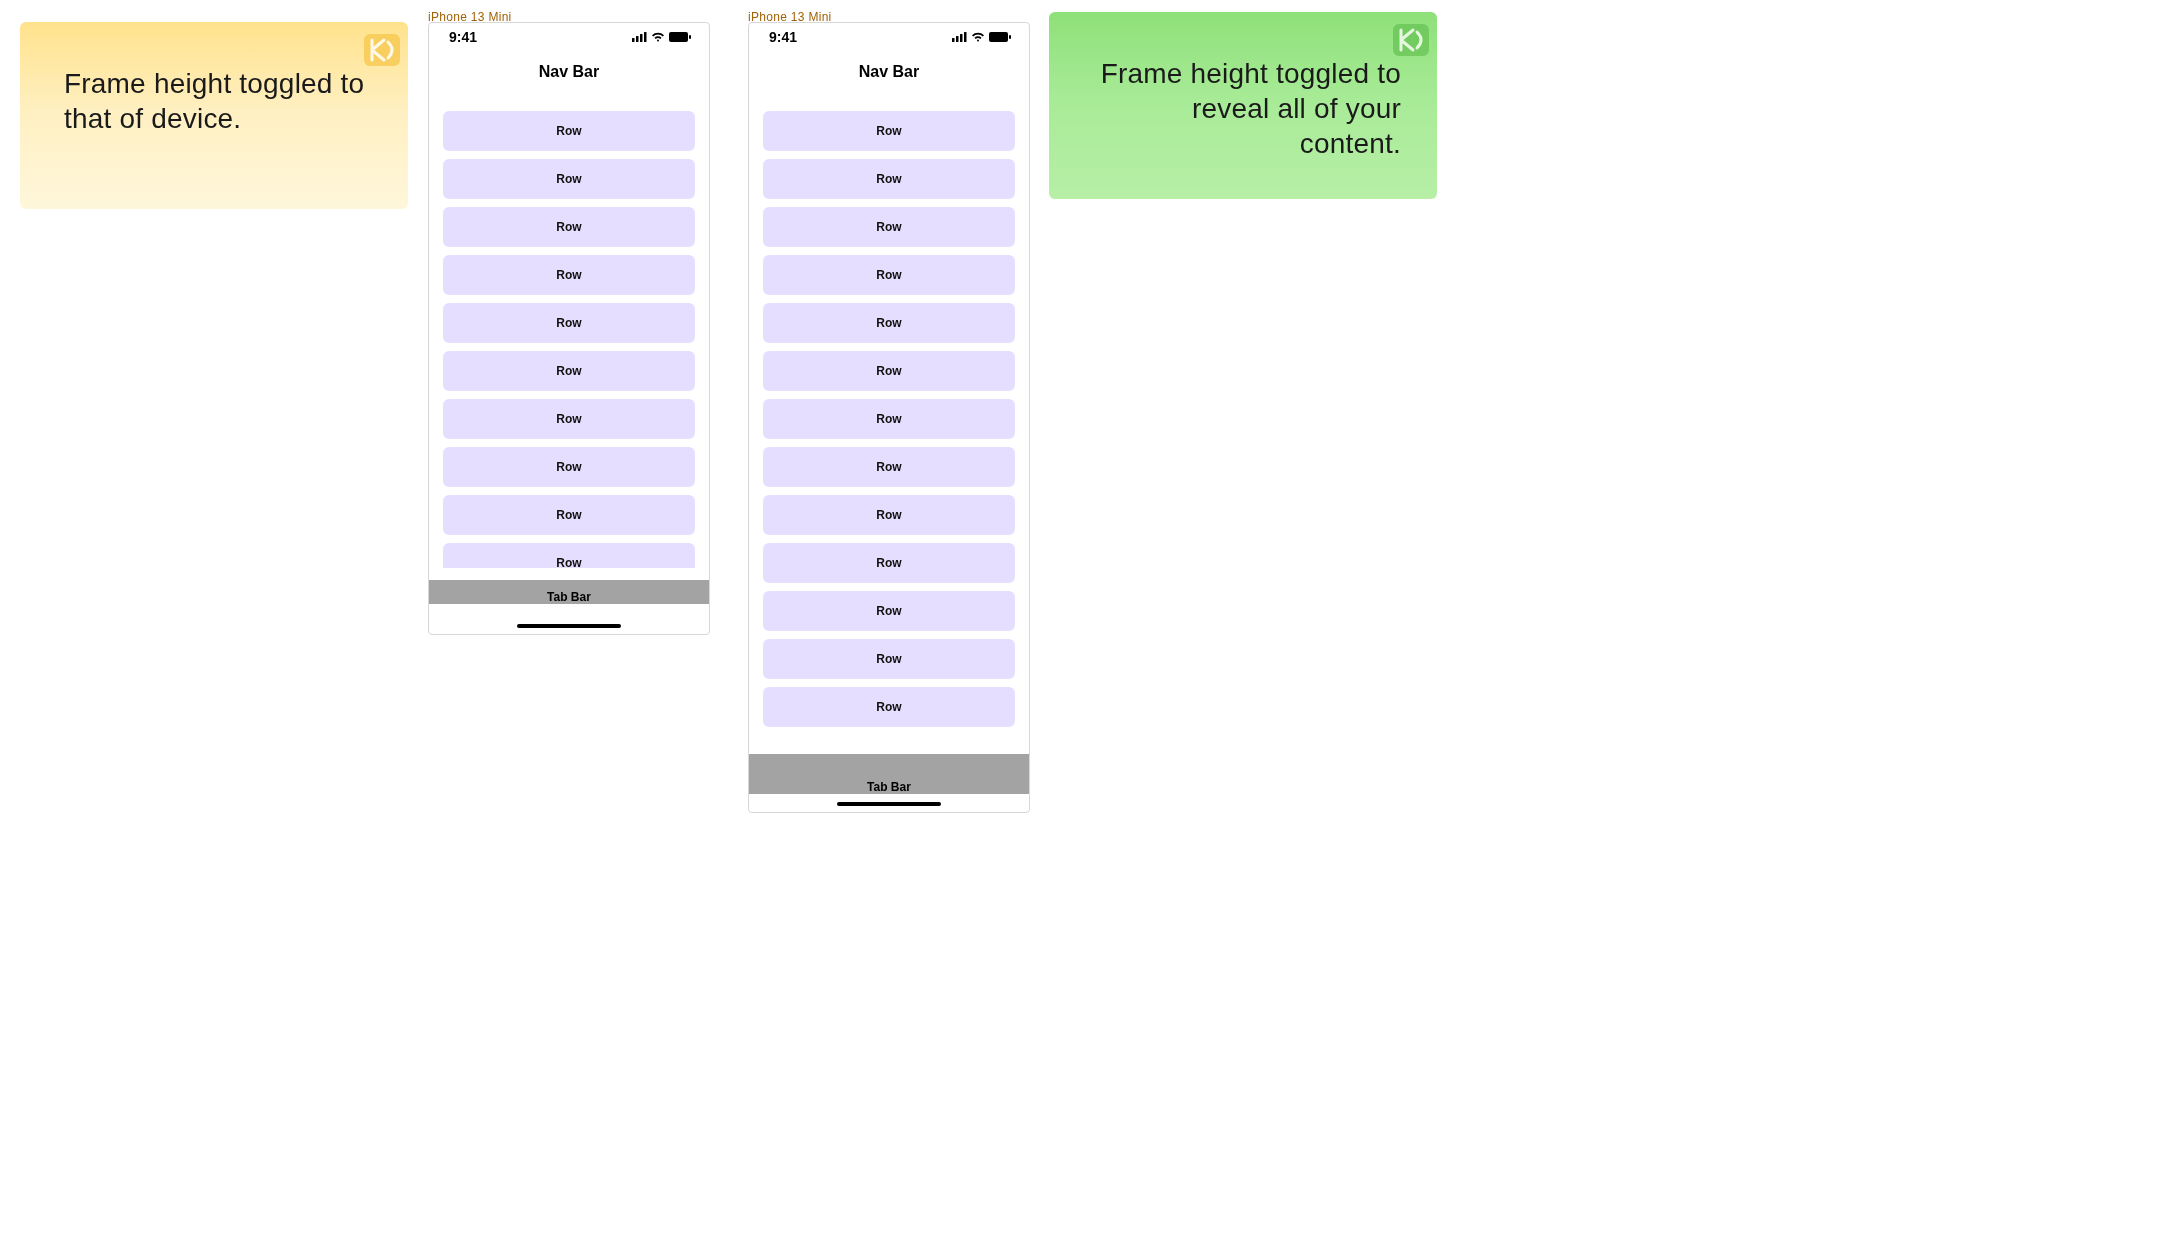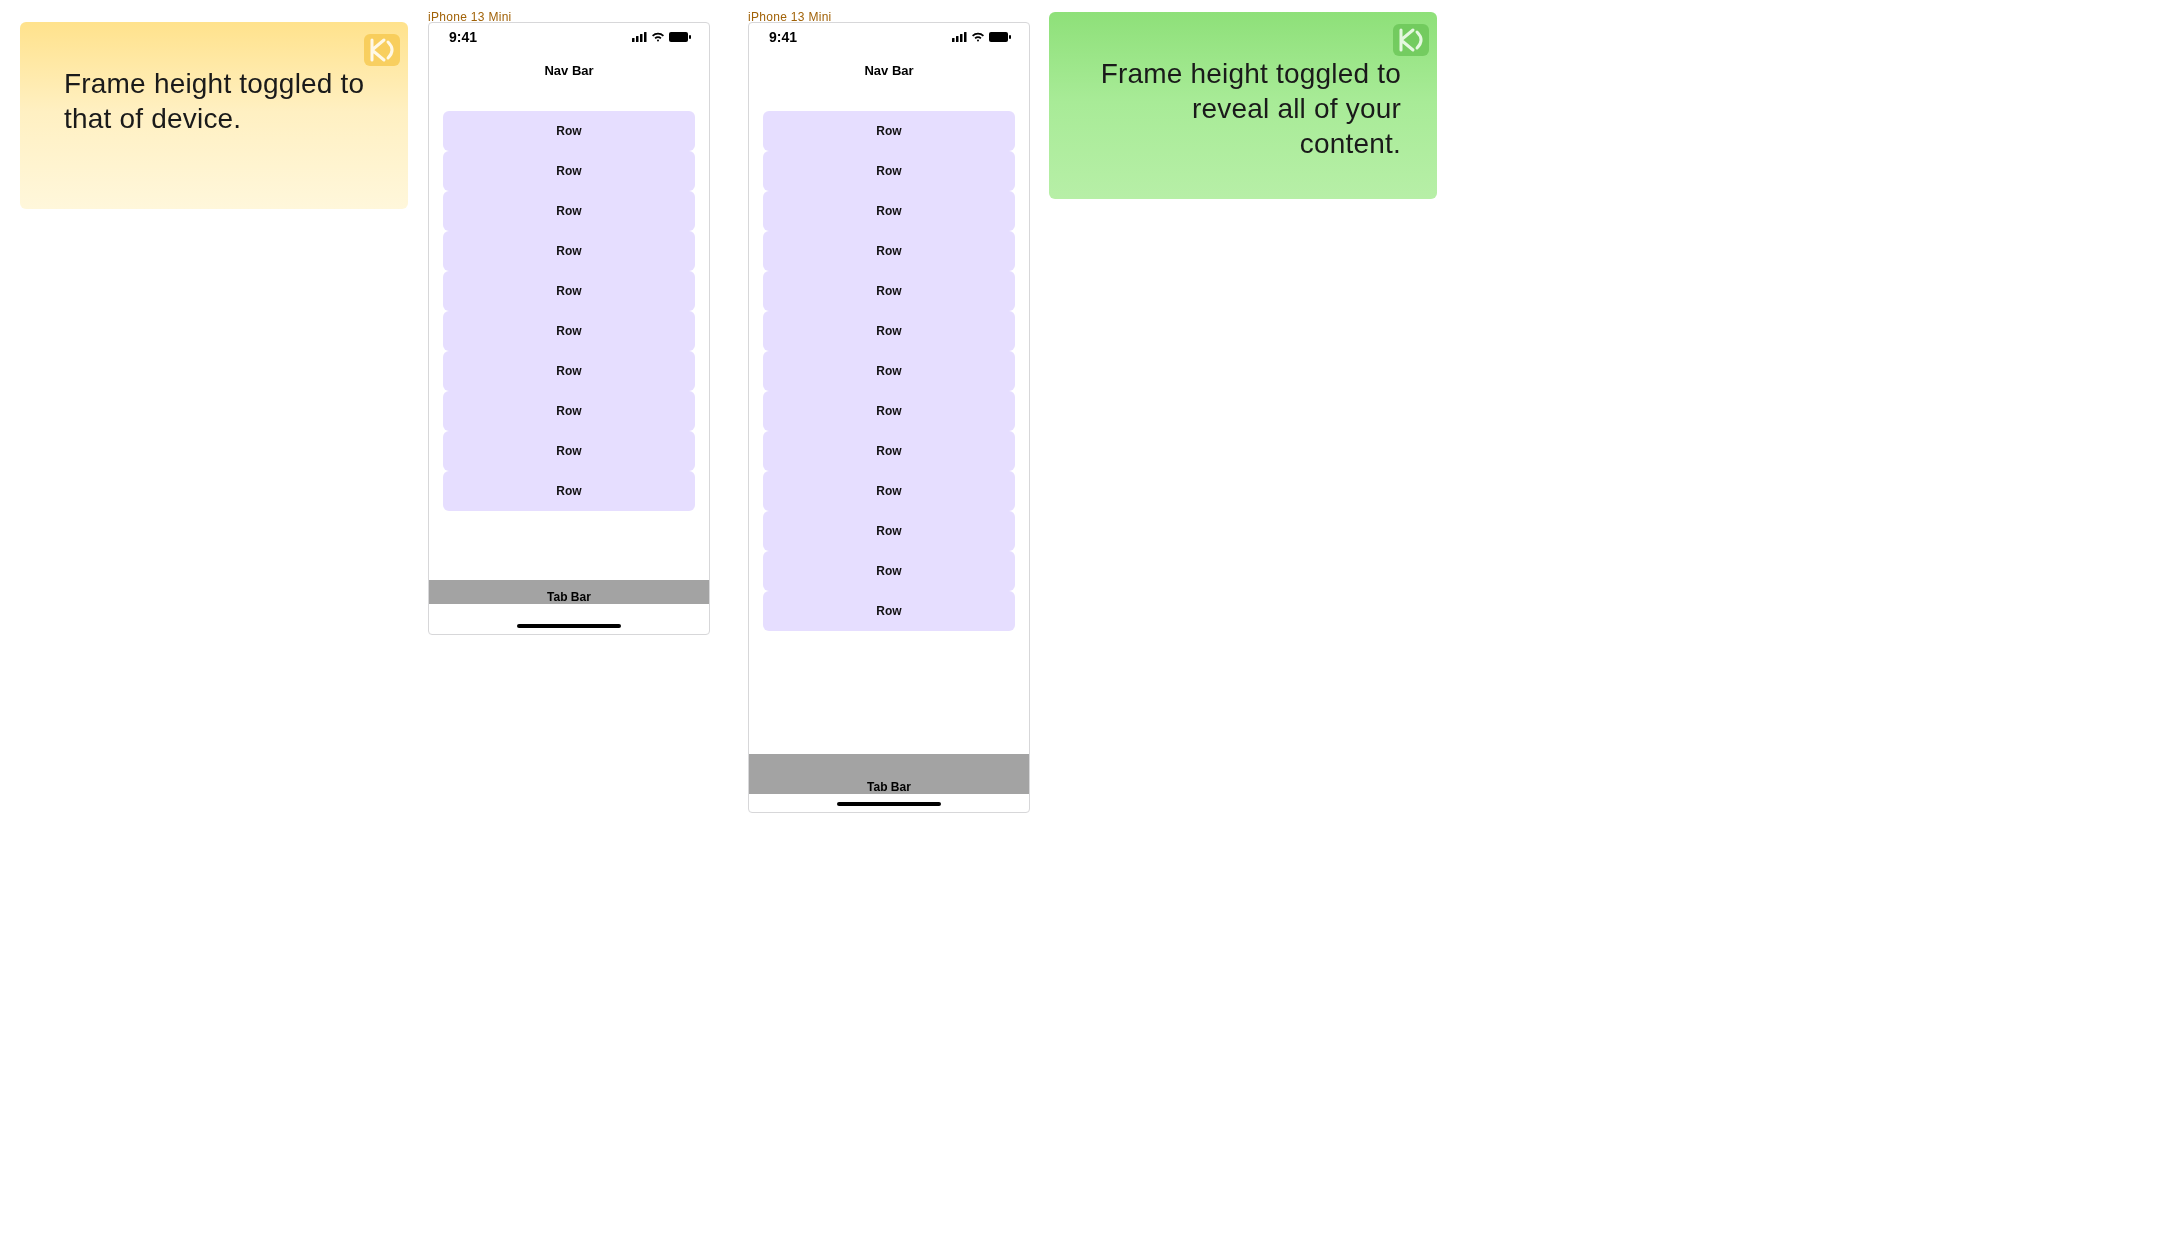--- a/index.html
+++ b/index.html
@@ -72,32 +72,32 @@
       display: flex;
       align-items: center;
       justify-content: space-between;
       padding: 0 18px 0 20px;
     }
     .status-time { font-size: 14px; font-weight: 600; }
     .status-icons { display: flex; align-items: center; gap: 4px; }
 
     .nav-bar {
       text-align: center;
-      font-size: 13px;
+      font-size: 16px;
       font-weight: 600;
       padding: 12px 0 10px 0;
     }
 
     .rows {
       position: absolute;
       left: 14px; right: 14px;
       top: 88px;
       display: flex;
       flex-direction: column;
-      gap: 0;
+      gap: 8px;
     }
     .device.a .rows {
       bottom: 66px;
       overflow: hidden;
     }
     .row-item {
       background: #e6deff;
       border-radius: 6px;
       height: 40px;
       display: flex;

